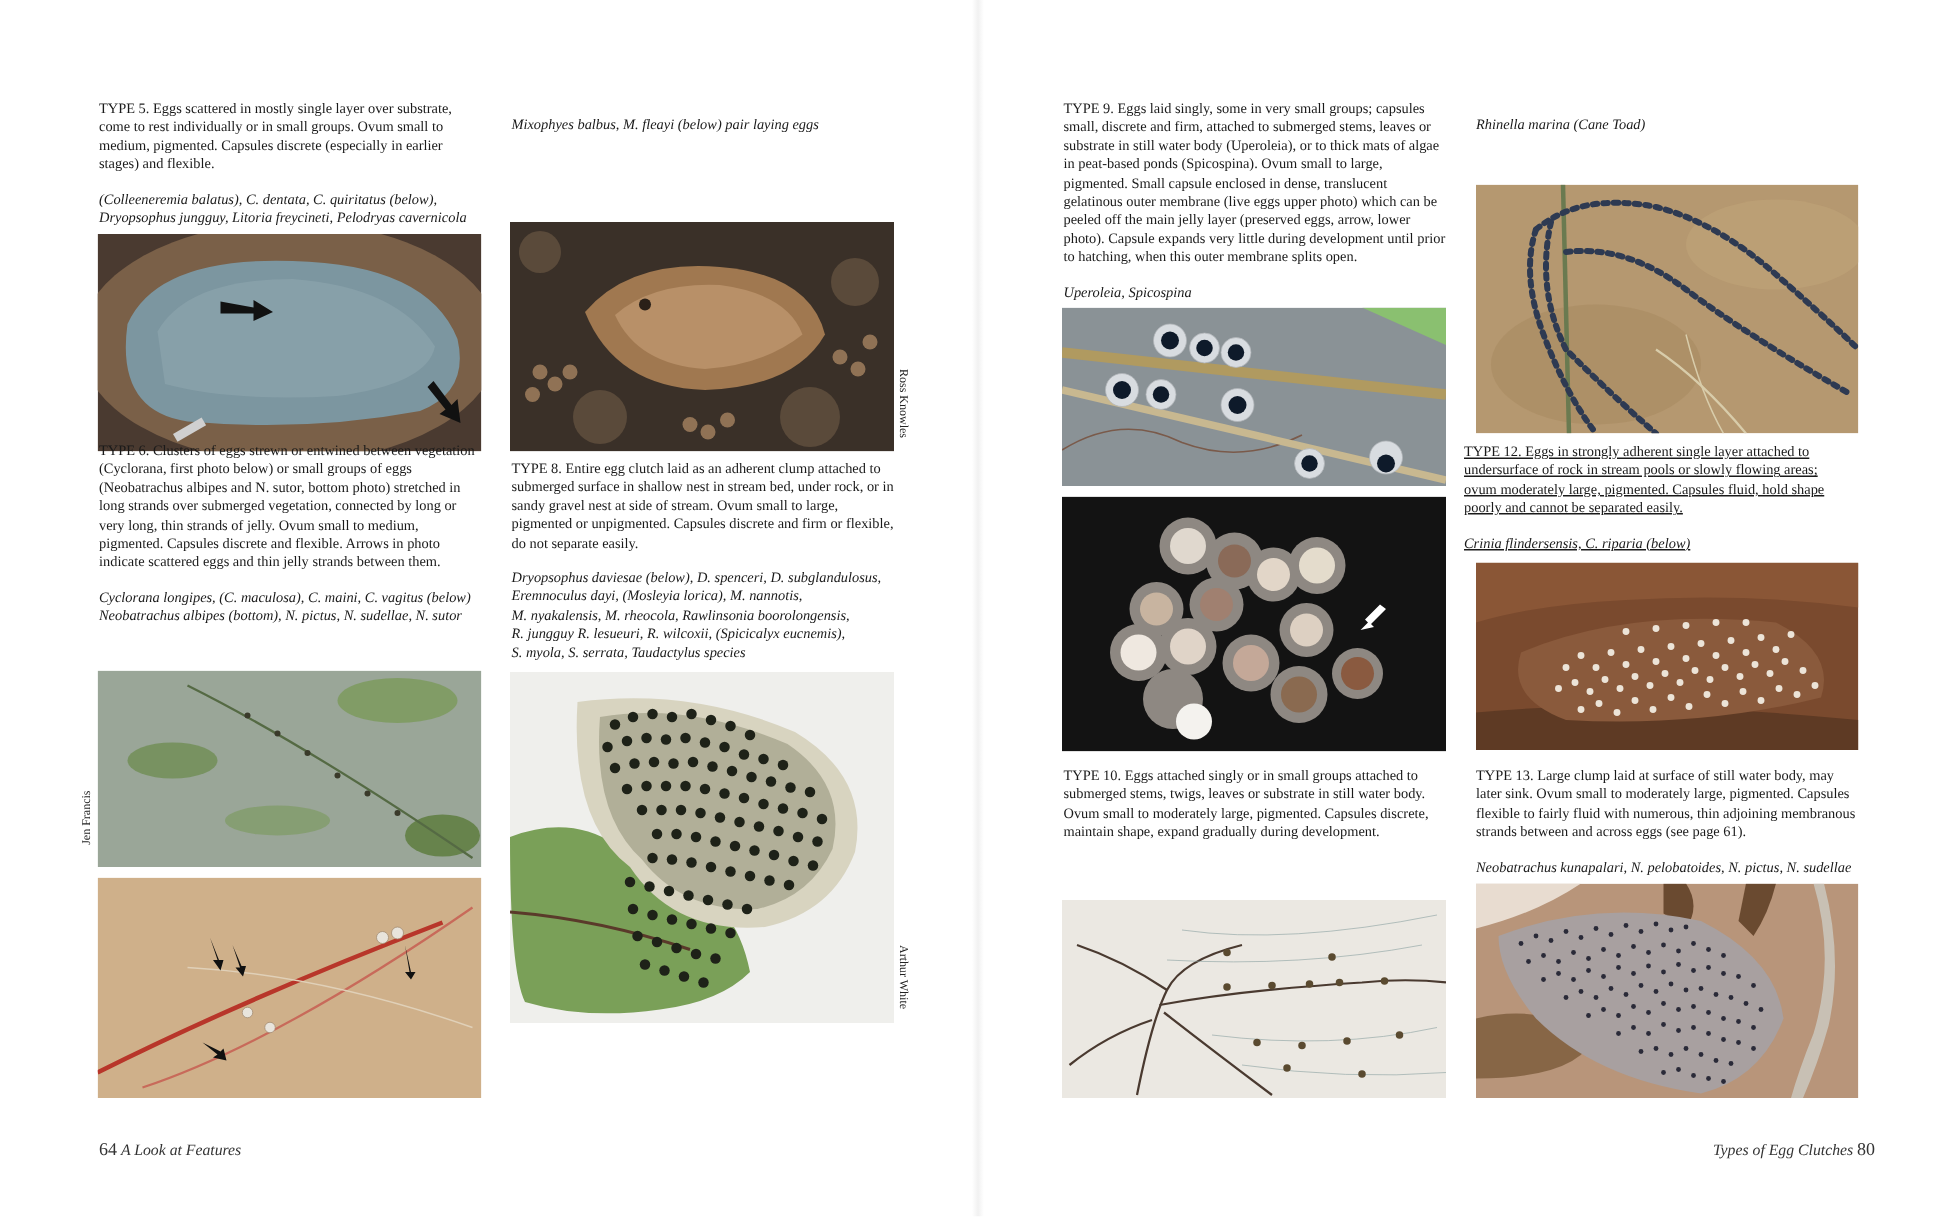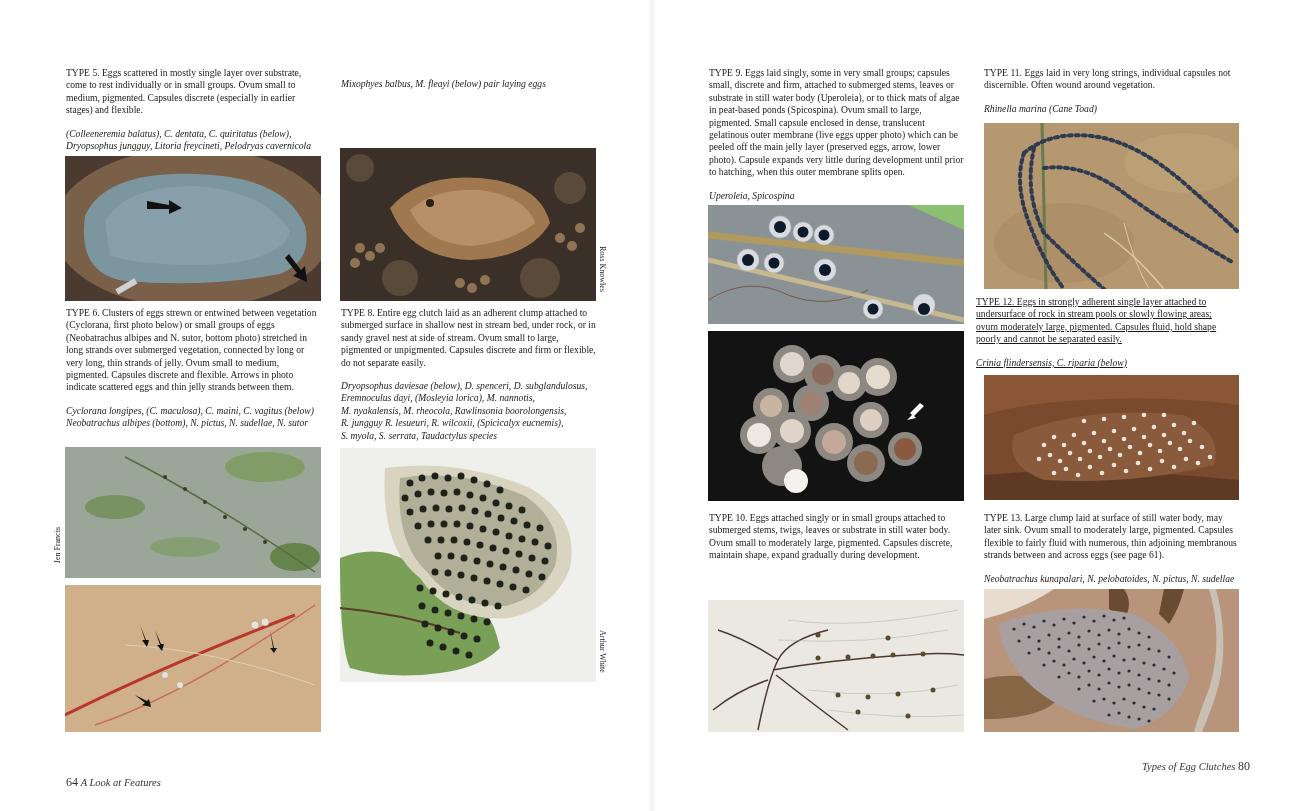--- a/index.html
+++ b/index.html
@@ -39,21 +39,21 @@
       <rect width="256" height="145" fill="#4a3a30"></rect>
       <ellipse cx="128" cy="72" rx="140" ry="80" fill="#7a6048"></ellipse>
       <path d="M20,60 Q40,15 130,18 Q220,20 240,70 Q248,105 215,118 Q140,132 60,125 Q12,118 20,60Z" fill="#7c96a0"></path>
       <path d="M40,65 Q60,30 130,30 Q200,35 225,75 Q220,100 160,108 Q90,112 45,100Z" fill="#8ba4ac" opacity="0.7"></path>
       <polygon points="82,45 104,49 104,44 117,52 104,58 104,53 82,53" fill="#111"></polygon>
       <polygon points="224,98 236,114 240,110 242,126 228,120 232,117 220,102" fill="#111"></polygon>
       <rect x="50" y="128" width="22" height="6" fill="#d0d0d0" transform="rotate(-30 60 130)"></rect>
     </svg>
   </div>
 
-  <div class="col" style="left:66px; top:307px;">
+  <div class="col" style="left:66px; top:295px;">
     <p class="txt">TYPE 6. Clusters of eggs strewn or entwined between vegetation (Cyclorana, first photo below) or small groups of eggs (Neobatrachus albipes and N. sutor, bottom photo) stretched in long strands over submerged vegetation, connected by long or very long, thin strands of jelly. Ovum small to medium, pigmented. Capsules discrete and flexible. Arrows in photo indicate scattered eggs and thin jelly strands between them.</p>
     <p class="species">
       <i>Cyclorana longipes, (C. maculosa), C. maini, C. vagitus (below)</i><br>
       <i>Neobatrachus albipes (bottom), N. pictus, N. sudellae, N. sutor</i>
     </p>
   </div>
 
   <div class="photo" style="left:65px; top:447px; width:256px; height:131px;">
     <svg width="256" height="131" viewBox="0 0 256 131">
       <rect width="256" height="131" fill="#9aa698"></rect>
@@ -238,21 +238,21 @@
         <circle cx="90" cy="195" r="3.5"></circle>
           <circle cx="103" cy="199" r="3.5"></circle>
           <circle cx="116" cy="203" r="3.5"></circle>
           <circle cx="129" cy="207" r="3.5"></circle>
       </g>
     </svg>
   </div>
 
   <div class="credit" style="left:598px; top:630px;">Arthur White</div>
 
-  <div class="footer" style="left:66px;margin-top:16px;">
+  <div class="footer" style="left:66px;">
     <span class="num">64</span>
     <i>A Look at Features</i>
   </div>
 </div>
 
 <div class="gutter"></div>
 
 <div class="page page-right">
 
   <div class="col" style="left:57px; top:67px;">
@@ -361,21 +361,20 @@
           <circle cx="225" cy="90" r="2.5"></circle>
         <circle cx="150" cy="112" r="2.5"></circle>
           <circle cx="200" cy="116" r="2.5"></circle>
           <circle cx="110" cy="35" r="2.5"></circle>
           <circle cx="180" cy="38" r="2.5"></circle>
       </g>
     </svg>
   </div>
 
   <div class="col" style="left:332px; top:67px;">
-    <p class="txt">TYPE 11. Eggs laid in very long strings, individual capsules not discernible. Often wound around vegetation.</p>
     <p class="species">
       <i>Rhinella marina (Cane Toad)</i>
     </p>
   </div>
 
   <div class="photo" style="left:332px; top:123px; width:255px; height:166px;">
     <svg width="255" height="166" viewBox="0 0 255 166">
       <rect width="255" height="166" fill="#b59870"></rect>
       <ellipse cx="80" cy="120" rx="70" ry="40" fill="#a88a60" opacity="0.6"></ellipse>
       <ellipse cx="200" cy="40" rx="60" ry="30" fill="#c0a478" opacity="0.6"></ellipse>

